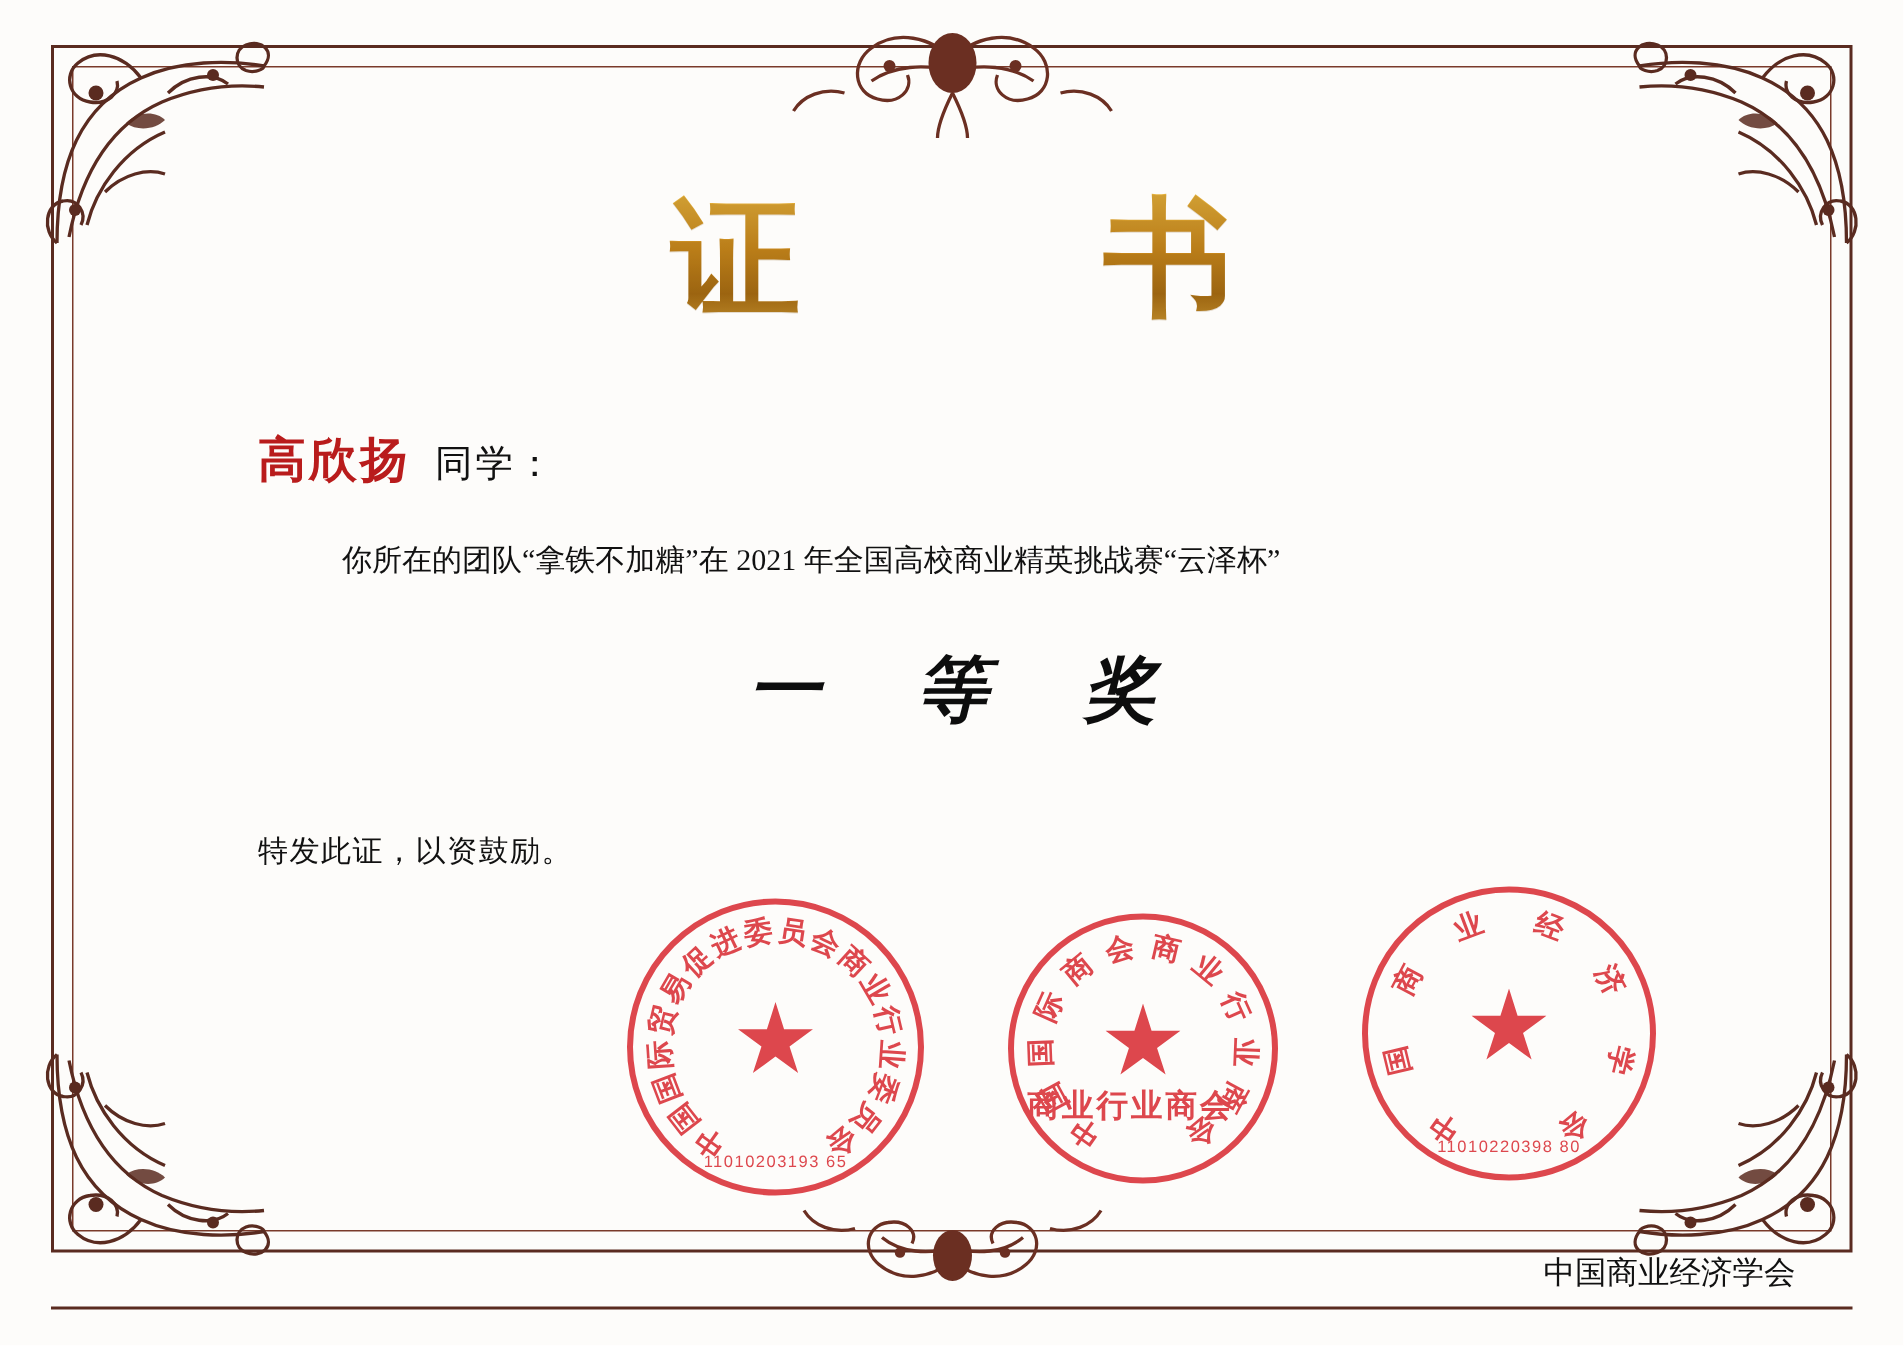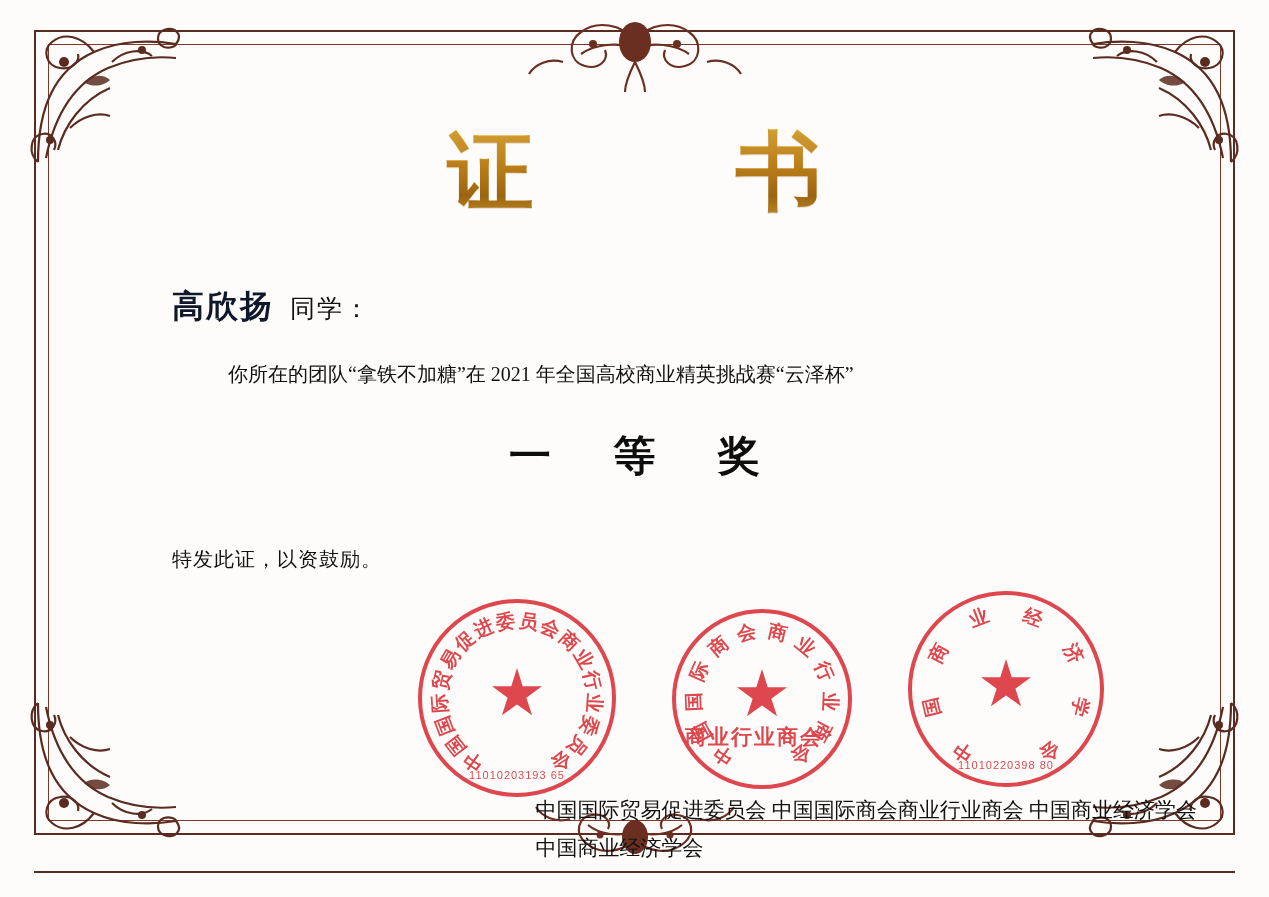--- a/index.html
+++ b/index.html
@@ -105,21 +105,21 @@
 
   .recipient-line {
     margin-top: 54px;
     margin-left: 62px;
     display: flex;
     align-items: baseline;
   }
   .recipient-name {
     font-size: 32px;
     font-weight: 700;
-    color: #0f172a;
+    color: #b91c1c;
     letter-spacing: 2px;
   }
   .recipient-suffix {
     font-size: 25px;
     color: #111;
     margin-left: 16px;
     letter-spacing: 2px;
   }
 
   .body-text {
@@ -129,26 +129,27 @@
     font-size: 20px;
     line-height: 1.95;
     color: #111;
     text-align: justify;
   }
   .body-text .indent { display: inline-block; width: 56px; }
 
   .award {
     margin-top: 34px;
     text-align: center;
-    font-size: 42px;
+    font-size: 48px;
     font-weight: 700;
     letter-spacing: 26px;
     text-indent: 26px;
     color: #0d0d0d;
     font-family: "Liberation Serif", serif;
+    font-style: italic;
   }
 
   .closing {
     margin-top: 62px;
     margin-left: 62px;
     font-size: 20px;
     color: #111;
     letter-spacing: 1px;
   }
 
@@ -355,21 +356,20 @@
       <span class="indent"></span><span>你所在的团队“拿铁不加糖”在 2021 年全国高校商业精英挑战赛“云泽杯”</span><br>
     </div>
 
     <div class="award">一 等 奖</div>
 
     <div class="closing">特发此证，以资鼓励。</div>
   </div>
 
   <div class="signature-block">
     <div class="issuers">
-      <span>中国国际贸易促进委员会  中国国际商会商业行业商会   中国商业经济学会</span>
       <span class="second-line">中国商业经济学会</span>
     </div>
   </div>
 
   <div class="seal" id="seal-1">
     <div class="ring-text">
         <span style="transform: rotate(-145deg) translate(0px, -77px) translate(-50%, -50%) rotate(0deg);">中</span>
         <span style="transform: rotate(-127.941deg) translate(0px, -77px) translate(-50%, -50%) rotate(0deg);">国</span>
         <span style="transform: rotate(-110.882deg) translate(0px, -77px) translate(-50%, -50%) rotate(0deg);">国</span>
         <span style="transform: rotate(-93.8235deg) translate(0px, -77px) translate(-50%, -50%) rotate(0deg);">际</span>

